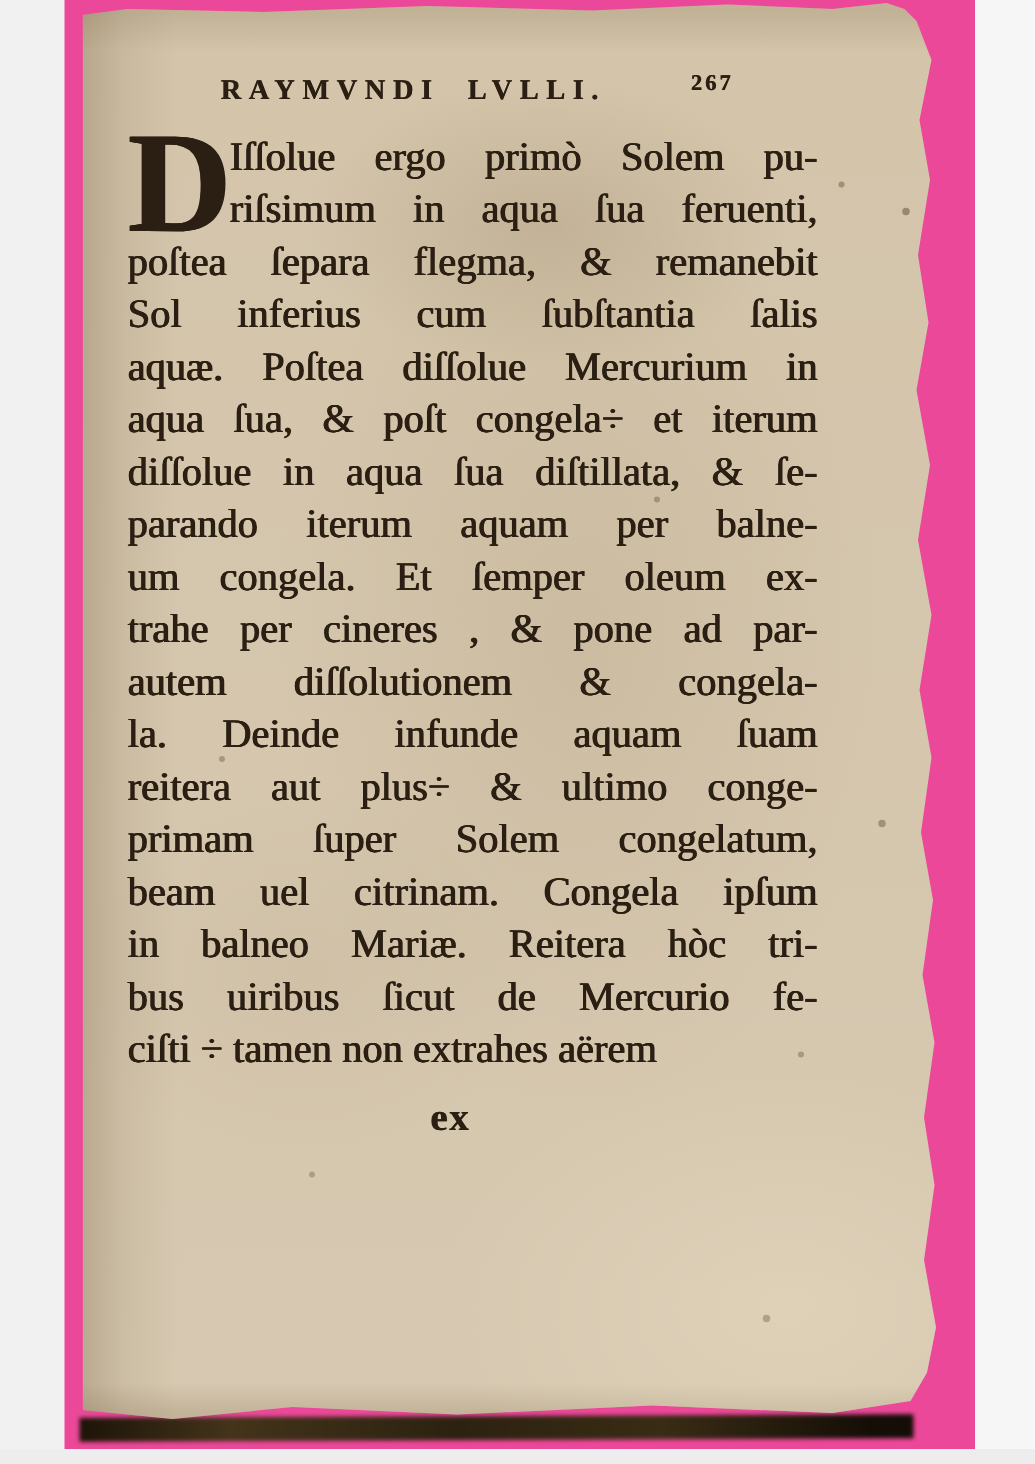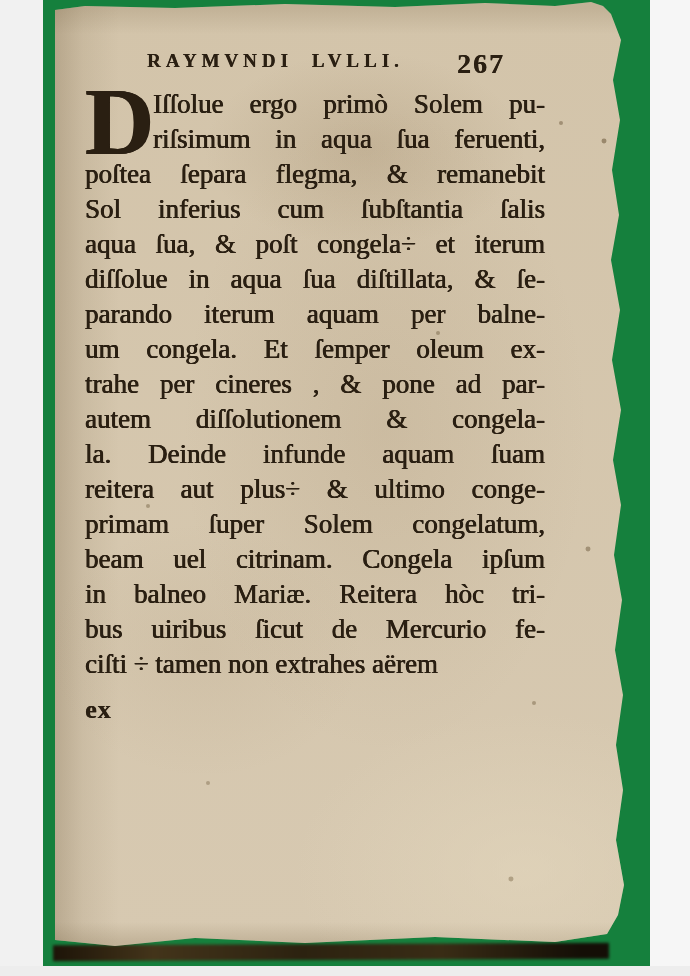--- a/index.html
+++ b/index.html
@@ -2,21 +2,21 @@
 <html><head>
 <meta charset="utf-8">
 <style>
   html,body{margin:0;padding:0;width:690px;height:976px;overflow:hidden;background:#f2f2f2;}
   .stage{position:relative;width:690px;height:976px;font-family:"Liberation Serif","DejaVu Serif",serif;}
 
   .band-left{position:absolute;left:0;top:0;width:43px;height:976px;background:#f1f1f1;}
   .band-right{position:absolute;left:650px;top:0;width:40px;height:976px;background:#f6f6f6;}
   .band-bottom{position:absolute;left:0;top:966px;width:690px;height:10px;background:#ededed;}
 
-  .scan-bed{position:absolute;left:43px;top:0;width:607px;height:966px;background:#15803d;}
+  .scan-bed{position:absolute;left:43px;top:0;width:607px;height:966px;background:#ec4899;}
 
   .edge-smear{position:absolute;left:10px;top:944px;width:556px;height:16px;
     background:linear-gradient(90deg,#1d1408,#43341a 18%,#2c2210 45%,#392c15 70%,#140e06 95%);
     filter:blur(1.5px);transform:rotate(-.25deg);}
 
   .paper{position:absolute;left:12px;top:0;width:570px;height:952px;
     background:
       radial-gradient(230px 140px at 310px 150px, rgba(139,115,80,.22), transparent 70%),
       radial-gradient(270px 430px at 330px 430px, rgba(150,126,92,.15), transparent 75%),
       radial-gradient(210px 170px at 150px 650px, rgba(150,126,92,.10), transparent 75%),
@@ -36,31 +36,31 @@
       382px 332px 0 1px rgba(100,80,50,.4),92px 505px 0 1px rgba(100,80,50,.4),
       532px 548px 0 1.5px rgba(100,80,50,.45),478px 702px 0 1px rgba(100,80,50,.4),
       152px 782px 0 1px rgba(100,80,50,.35),455px 878px 0 1.5px rgba(110,90,58,.4);}
 
   .content{position:absolute;left:30px;top:0;width:460px;color:#2a1f12;}
 
   .header-row{position:relative;margin-top:50px;height:28px;
     font-size:19px;font-weight:700;letter-spacing:5px;word-spacing:9px;
     text-shadow:.3px 0 0 currentColor;}
   .header-title{display:inline-block;margin-left:62px;}
-  .header-num{position:absolute;right:40px;top:-2px;font-size:28px;letter-spacing:2px;}
+  .header-num{position:absolute;right:56px;top:-2px;font-size:15px;letter-spacing:2px;}
 
   .body-text{margin-top:9px;font-size:27px;line-height:35px;
     text-shadow:.45px 0 0 currentColor,-.25px 0 0 currentColor;}
   .line{white-space:nowrap;text-align:justify;text-align-last:justify;}
   .line.nojust{text-align-last:left;}
   .dropcap{float:left;width:62px;height:66px;margin:3px 6px 0 0;
     font-size:96px;line-height:64px;font-weight:700;
     text-shadow:.6px 0 0 currentColor,-.4px 0 0 currentColor;}
 
-  .catchword{margin-top:13px;padding-right:30px;text-align:left;
+  .catchword{margin-top:13px;padding-right:30px;text-align:center;
     font-size:26px;font-weight:700;letter-spacing:1px;
     text-shadow:.4px 0 0 currentColor;}
 </style>
 </head>
 <body>
 
 <div class="stage">
   <div class="band-left"></div>
   <div class="band-right"></div>
   <div class="band-bottom"></div>
@@ -78,20 +78,21 @@
           <span class="header-num">267</span>
         </div>
 
         <div class="body-text" id="text-block">
           <div class="dropcap">D</div>
 
         <div class="line">Iſſolue ergo primò Solem pu-</div>
             <div class="line">riſsimum in aqua ſua feruenti,</div>
             <div class="line">poſtea ſepara flegma, &amp; remanebit</div>
             <div class="line">Sol inferius cum ſubſtantia ſalis</div>
+            <div class="line">aquæ. Poſtea diſſolue Mercurium in</div>
             <div class="line">aqua ſua, &amp; poſt congela÷ et iterum</div>
             <div class="line">diſſolue in aqua ſua diſtillata, &amp; ſe-</div>
             <div class="line">parando iterum aquam per balne-</div>
             <div class="line">um congela. Et ſemper oleum ex-</div>
             <div class="line">trahe per cineres , &amp; pone ad par-</div>
             <div class="line">autem diſſolutionem &amp; congela-</div>
             <div class="line">la. Deinde infunde aquam ſuam</div>
             <div class="line">reitera aut plus÷ &amp; ultimo conge-</div>
             <div class="line">primam ſuper Solem congelatum,</div>
             <div class="line">beam uel citrinam. Congela ipſum</div>

